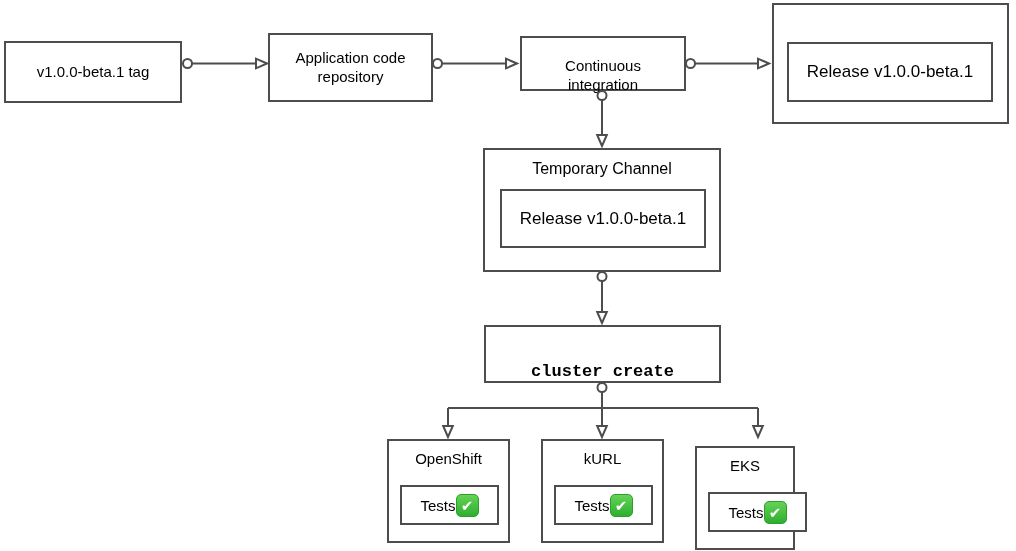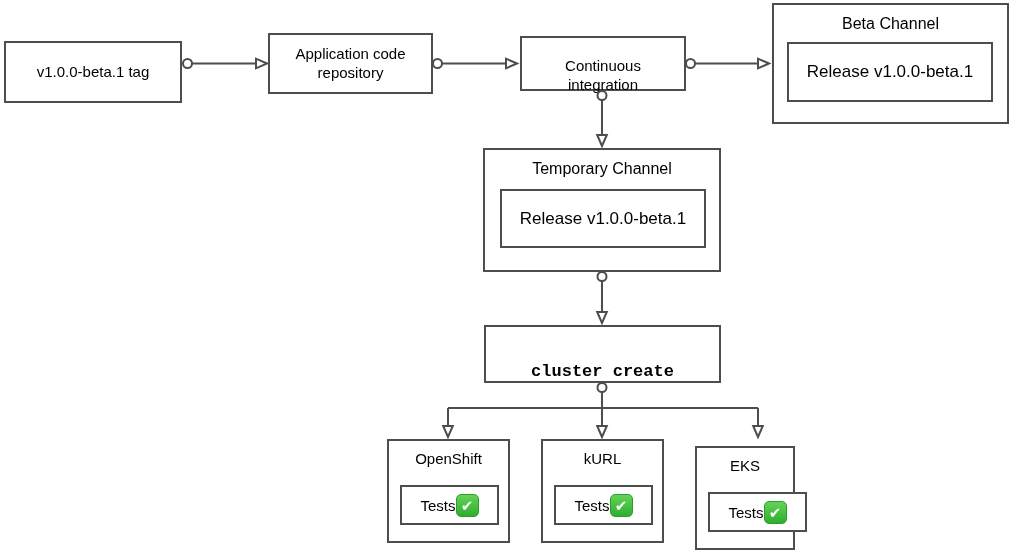--- a/index.html
+++ b/index.html
@@ -90,30 +90,29 @@
       <polygon class="head" points="448,437 443.2,426 452.8,426"></polygon>
       <polygon class="head" points="602,437 597.2,426 606.8,426"></polygon>
       <polygon class="head" points="758,437 753.2,426 762.8,426"></polygon>
     </g>
   </svg>
 
   <div class="box label-box" style="left:4px;top:41px;width:178px;height:62px">
     <span class="lbl">v1.0.0-beta.1 tag</span>
   </div>
 
-  <div class="box label-box" style="left:268px;top:33px;width:165px;height:61px">
+  <div class="box label-box" style="left:268px;top:33px;width:165px;height:69px">
     <span class="lbl wrap130">Application code repository</span>
   </div>
 
   <div class="box label-box" style="left:520px;top:36px;width:166px;height:55px">
     <span class="lbl wrap112">Continuous integration</span>
   </div>
 
   <div class="box" style="left:772px;top:3px;width:237px;height:121px">
-    <div class="gtitle">Beta Channel</div>
     <div class="box inner" style="left:13px;top:37px;width:206px;height:60px">
       <span>Release v1.0.0-beta.1</span>
     </div>
   </div>
 
   <div class="box" style="left:483px;top:148px;width:238px;height:124px">
     <div class="gtitle">Temporary Channel</div>
     <div class="box inner" style="left:15px;top:39px;width:206px;height:59px">
       <span>Release v1.0.0-beta.1</span>
     </div>

